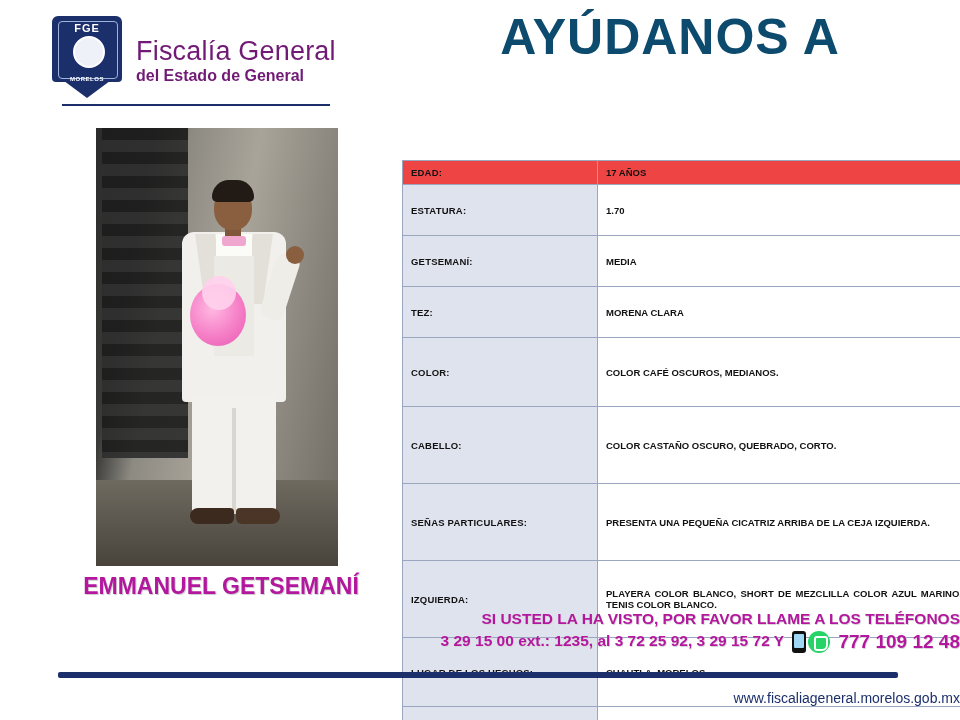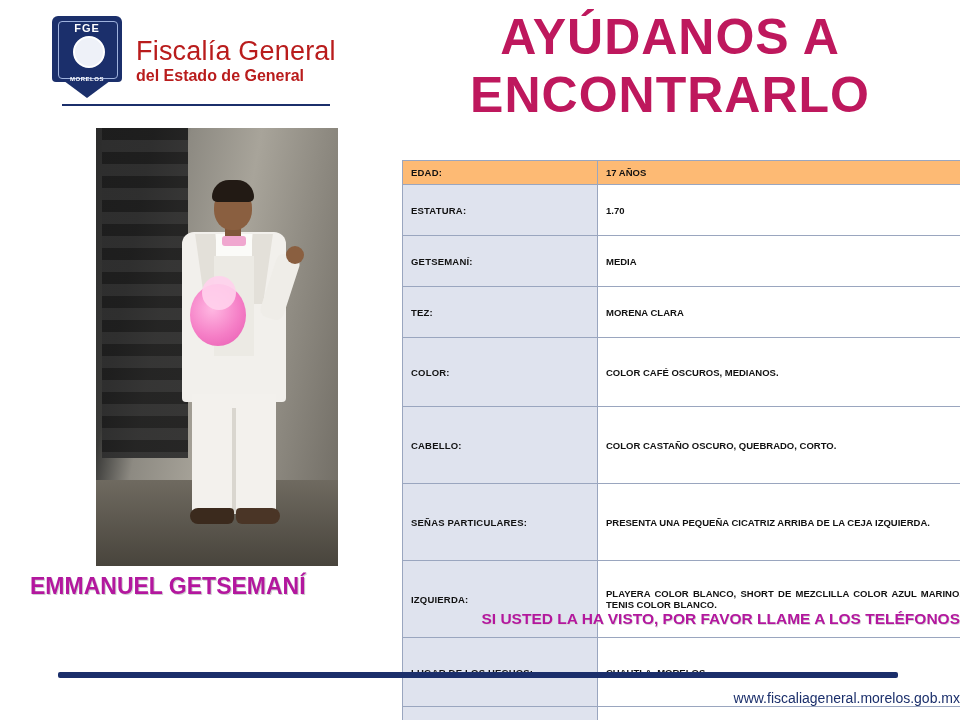--- a/index.html
+++ b/index.html
@@ -76,21 +76,21 @@
     width: 70px;
     text-align: center;
     color: #ffffff;
     font-size: 6px;
     font-weight: bold;
     letter-spacing: 0.5px;
   }
   .org-name {
     position: absolute;
     left: 136px; top: 36px;
-    color: #b91c1c;
+    color: #701a75;
   }
   .org-line1 {
     font-size: 27px;
     line-height: 30px;
     letter-spacing: 0.2px;
   }
   .org-line2 {
     font-size: 16px;
     line-height: 20px;
     font-weight: bold;
@@ -101,21 +101,21 @@
     width: 268px; height: 2px;
     background: #1b2f6b;
   }
 
   
   .main-title {
     position: absolute;
     left: 380px; top: 8px;
     width: 580px;
     text-align: center;
-    color: #be185d;
+    color: #0c4a6e;
     font-size: 50px;
     font-weight: bold;
     line-height: 58px;
     letter-spacing: 1px;
   }
 
   
   .photo-frame {
     position: absolute;
     left: 96px; top: 128px;
@@ -258,21 +258,21 @@
     width: 18px; height: 18px;
     background: #8a5f40;
     border-radius: 50%;
   }
 
   
   .person-name {
     position: absolute;
     left: 30px; top: 572px;
     width: 382px;
-    text-align: left;
+    text-align: center;
     color: #b3179e;
     font-size: 23px;
     font-weight: bold;
     line-height: 28px;
     text-shadow: 1px 1px 0 #cfcfcf;
   }
 
   
   .table {
     position: absolute;
@@ -293,21 +293,21 @@
     width: 178px;
     background: #dfe3ee;
     letter-spacing: 0.2px;
   }
   .table .c-value {
     width: 356px;
     background: #ffffff;
   }
   .table tr.head .c-label,
   .table tr.head .c-value {
-    background: #fdba74;
+    background: #ef4444;
   }
   .table tr.tall td { height: 38px; }
   .table tr.taller td { height: 56px; }
   .table tr.tallest td { height: 64px; }
   .justify { text-align: justify; }
 
   
   .contact {
     position: absolute;
     left: 374px; top: 608px;
@@ -396,21 +396,20 @@
   </div>
   <div class="org-name">
     <div class="org-line1">Fiscalía General</div>
     <div class="org-line2">del Estado de General</div>
   </div>
   <div class="header-rule"></div>
 </div>
 
 <div class="main-title">
   <div>AYÚDANOS A</div>
-  <div>ENCONTRARLO</div>
 </div>
 
 <div class="photo-frame">
   <div class="photo-wall"></div>
   <div class="photo-door"></div>
   <div class="photo-ground"></div>
   <div class="ph-suit"></div>
   <div class="ph-lapelL"></div>
   <div class="ph-lapelR"></div>
   <div class="ph-shirt"></div>
@@ -473,16 +472,23 @@
     </tr>
     <tr class="taller">
       <td class="c-label">FECHA DE DESAPARICIÓN:</td>
       <td class="c-value">12 DE JUNIO DEL 2022.</td>
     </tr>
   </tbody>
 </table>
 
 <div class="contact">
   <div>SI USTED LA HA VISTO,  POR FAVOR  LLAME  A LOS TELÉFONOS</div>
+  <div class="line2">
+    <span>3 29 15 00 ext.: 1235,  al 3 72 25 92,   3 29 15 72 Y</span>
+    <span class="phone-icons">
+      <span class="icon-cell"></span><span class="icon-wa"></span>
+    </span>
+    <span class="phone-big">777 109 12 48</span>
+  </div>
 </div>
 
 <div class="footer-rule"></div>
 <div class="footer-url">www.fiscaliageneral.morelos.gob.mx</div>
 
 </body></html>

